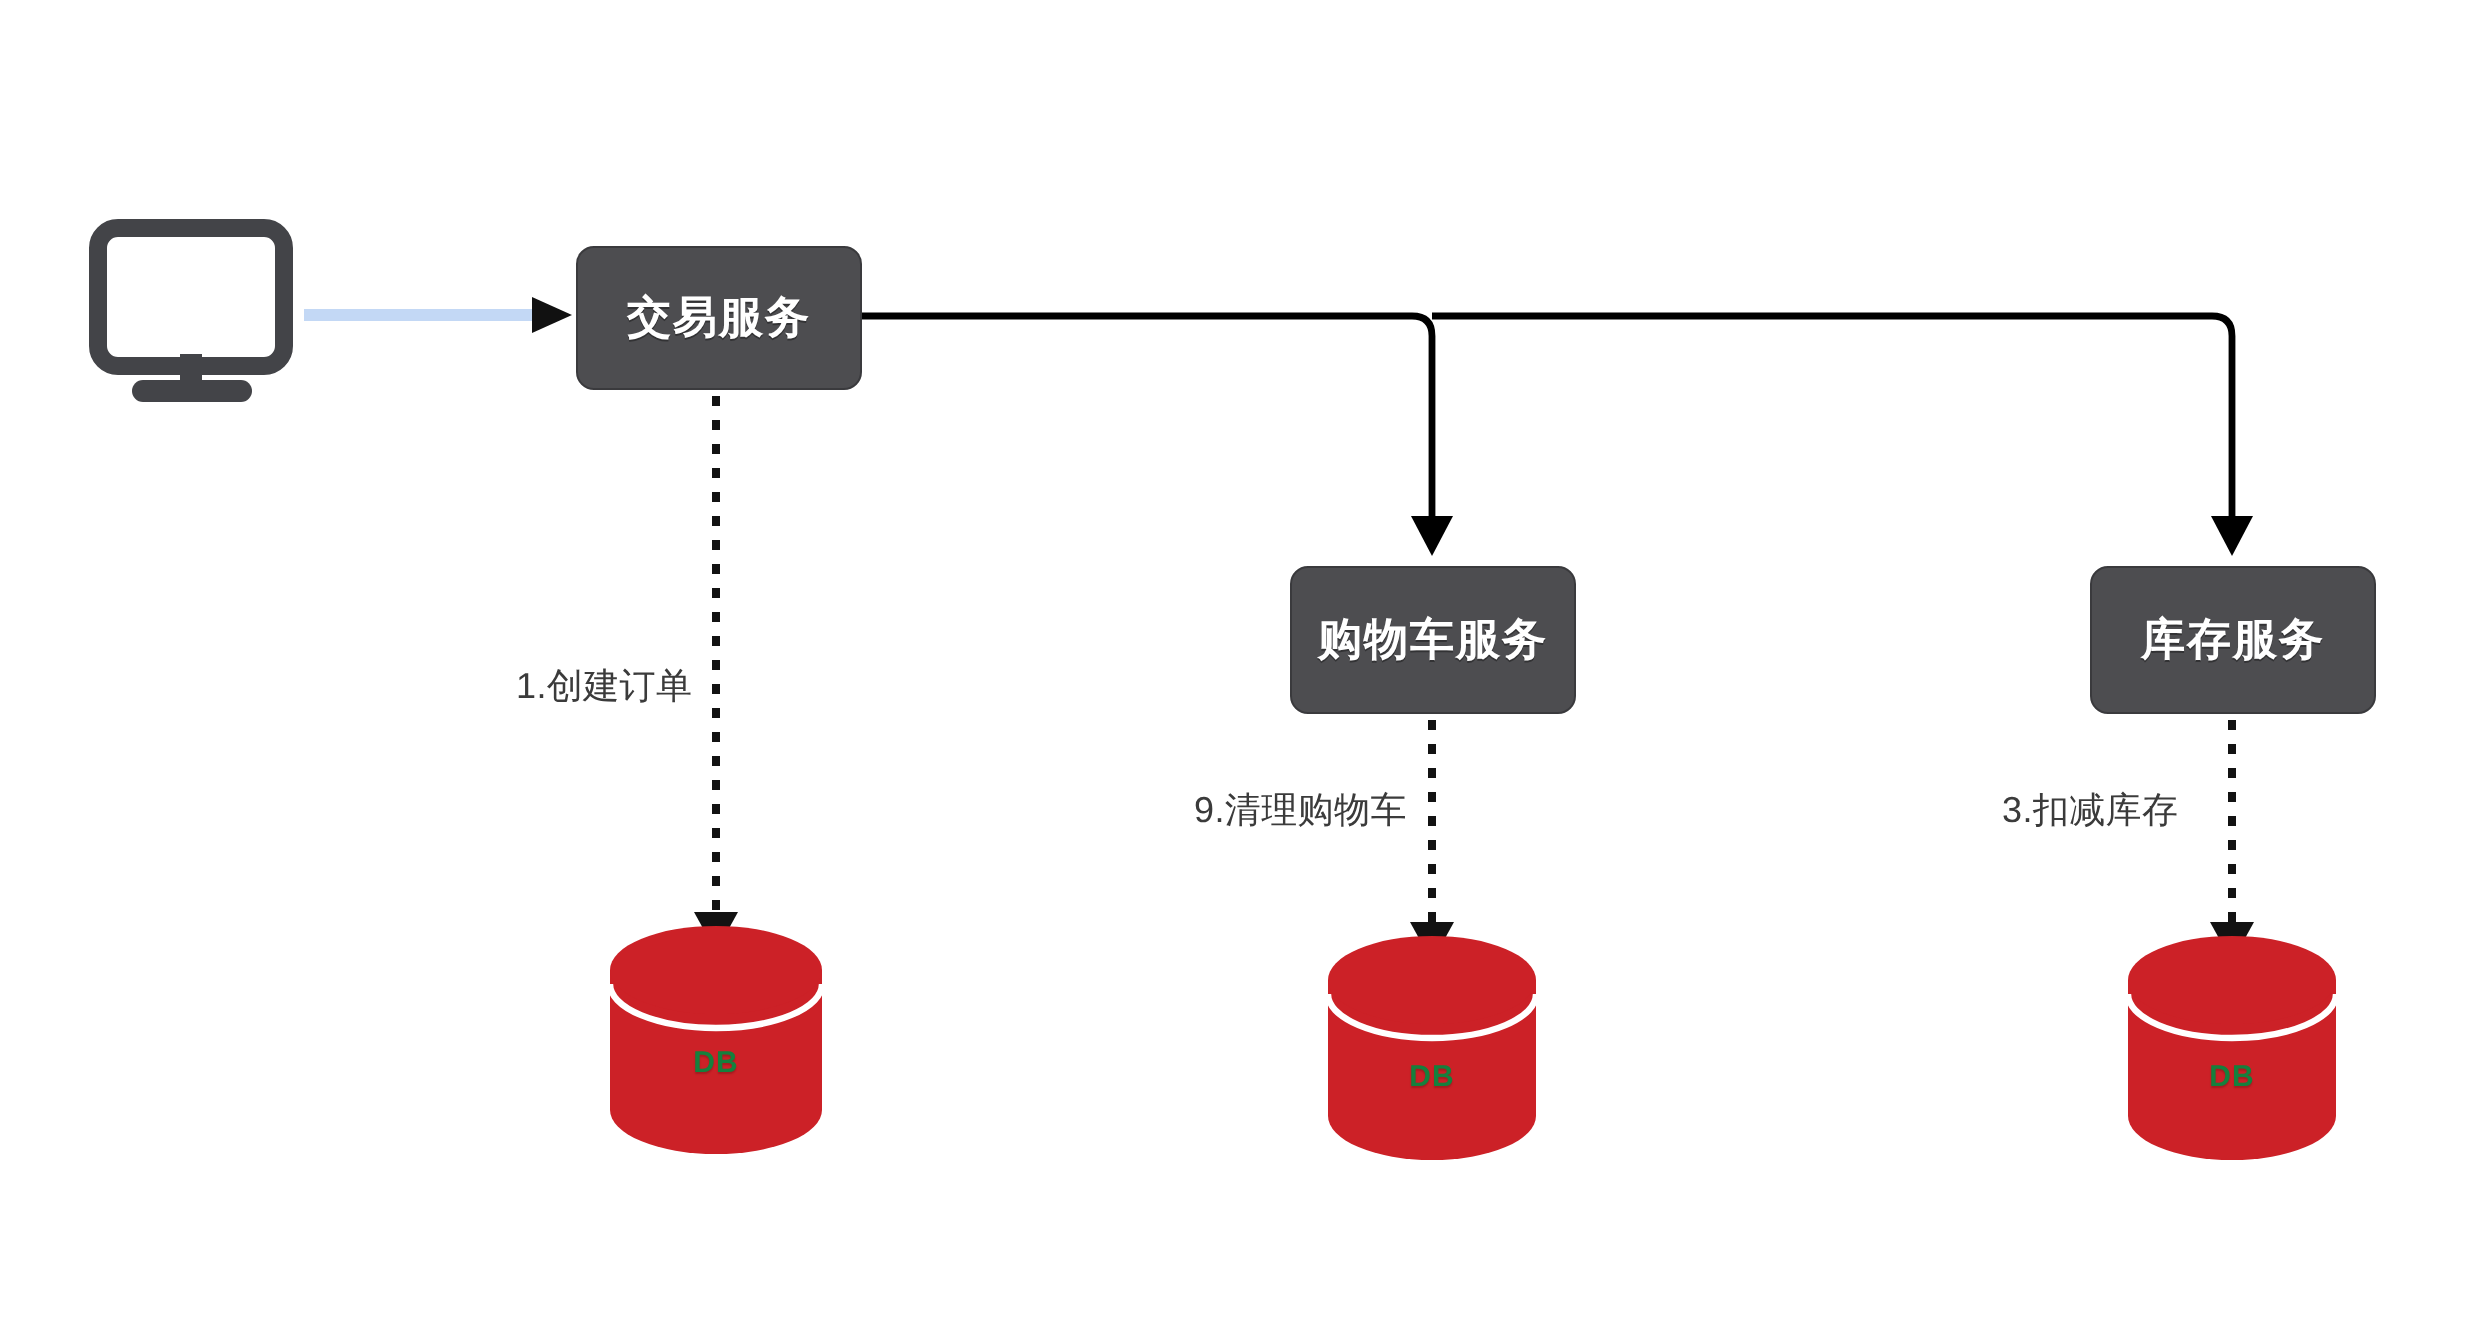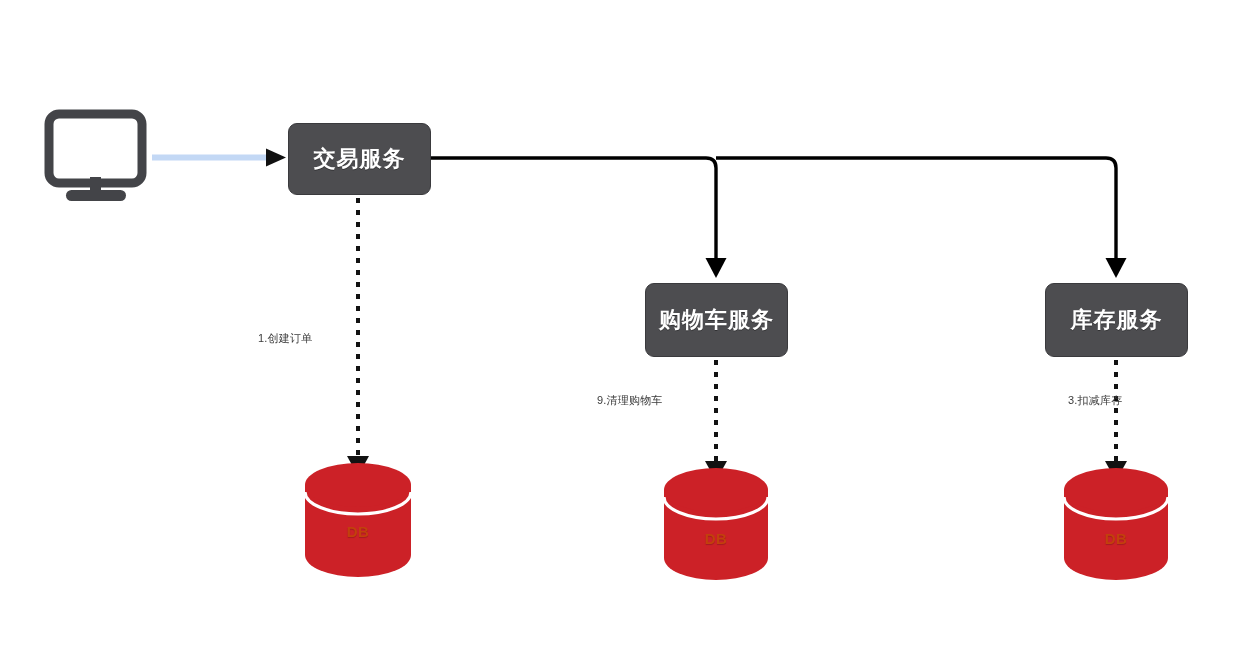--- a/index.html
+++ b/index.html
@@ -49,29 +49,29 @@
   }
   .node-label {
     display: block;
     line-height: 1;
   }
 
   
   .edge-label {
     position: absolute;
     color: #3b3b3b;
-    font-size: 11px;
+    font-size: 18px;
     white-space: nowrap;
     letter-spacing: .2px;
   }
 
   
   .db-text {
     position: absolute;
-    color: #c2410c;
+    color: #15803d;
     font-size: 15px;
     font-weight: bold;
     letter-spacing: .5px;
     text-align: center;
     text-shadow: 0 1px 1px rgba(0,0,0,.2);
   }
 </style>
 </head>
 <body>
 
@@ -153,21 +153,21 @@
   </div>
 
   <div class="node-box" style="left:645px; top:263px; width:143px; height:74px;">
     <span class="node-label">购物车服务</span>
   </div>
 
   <div class="edge-label" style="left:258px; top:311px;">1.创建订单</div>
 
   <div class="edge-label" style="left:597px; top:373px;">9.清理购物车</div>
 
-  <div class="edge-label" style="left:1068px; top:373px;">3.扣减库存</div>
+  <div class="edge-label" style="left:1001px; top:373px;">3.扣减库存</div>
 
   <div class="db-text" style="left:308px; top:503px; width:100px;">DB</div>
 
   <div class="db-text" style="left:666px; top:510px; width:100px;">DB</div>
 
   <div class="db-text" style="left:1066px; top:510px; width:100px;">DB</div>
 
 </div>
 
 </body></html>

